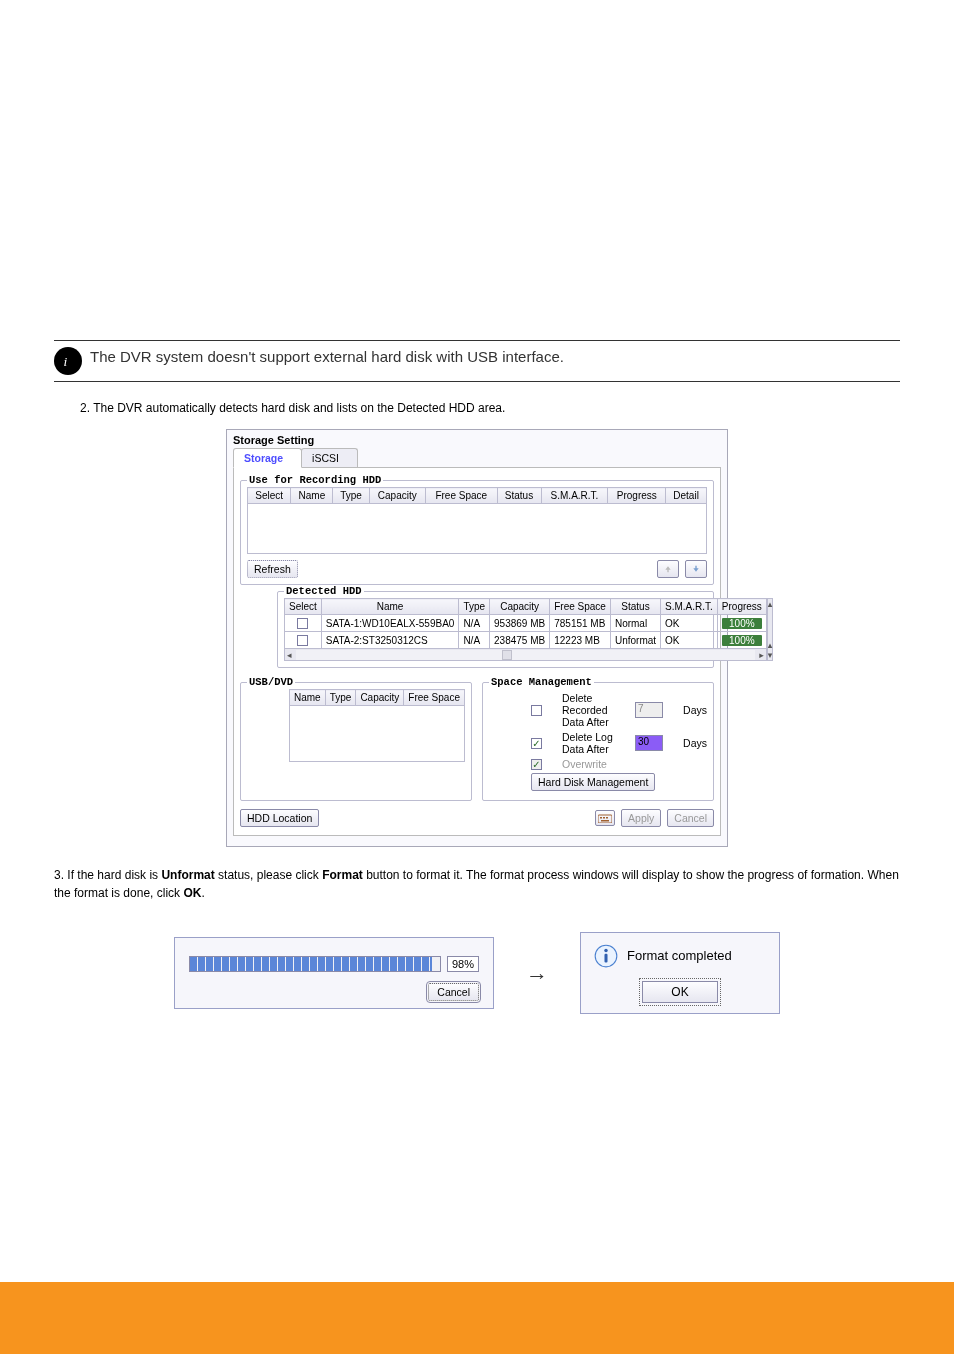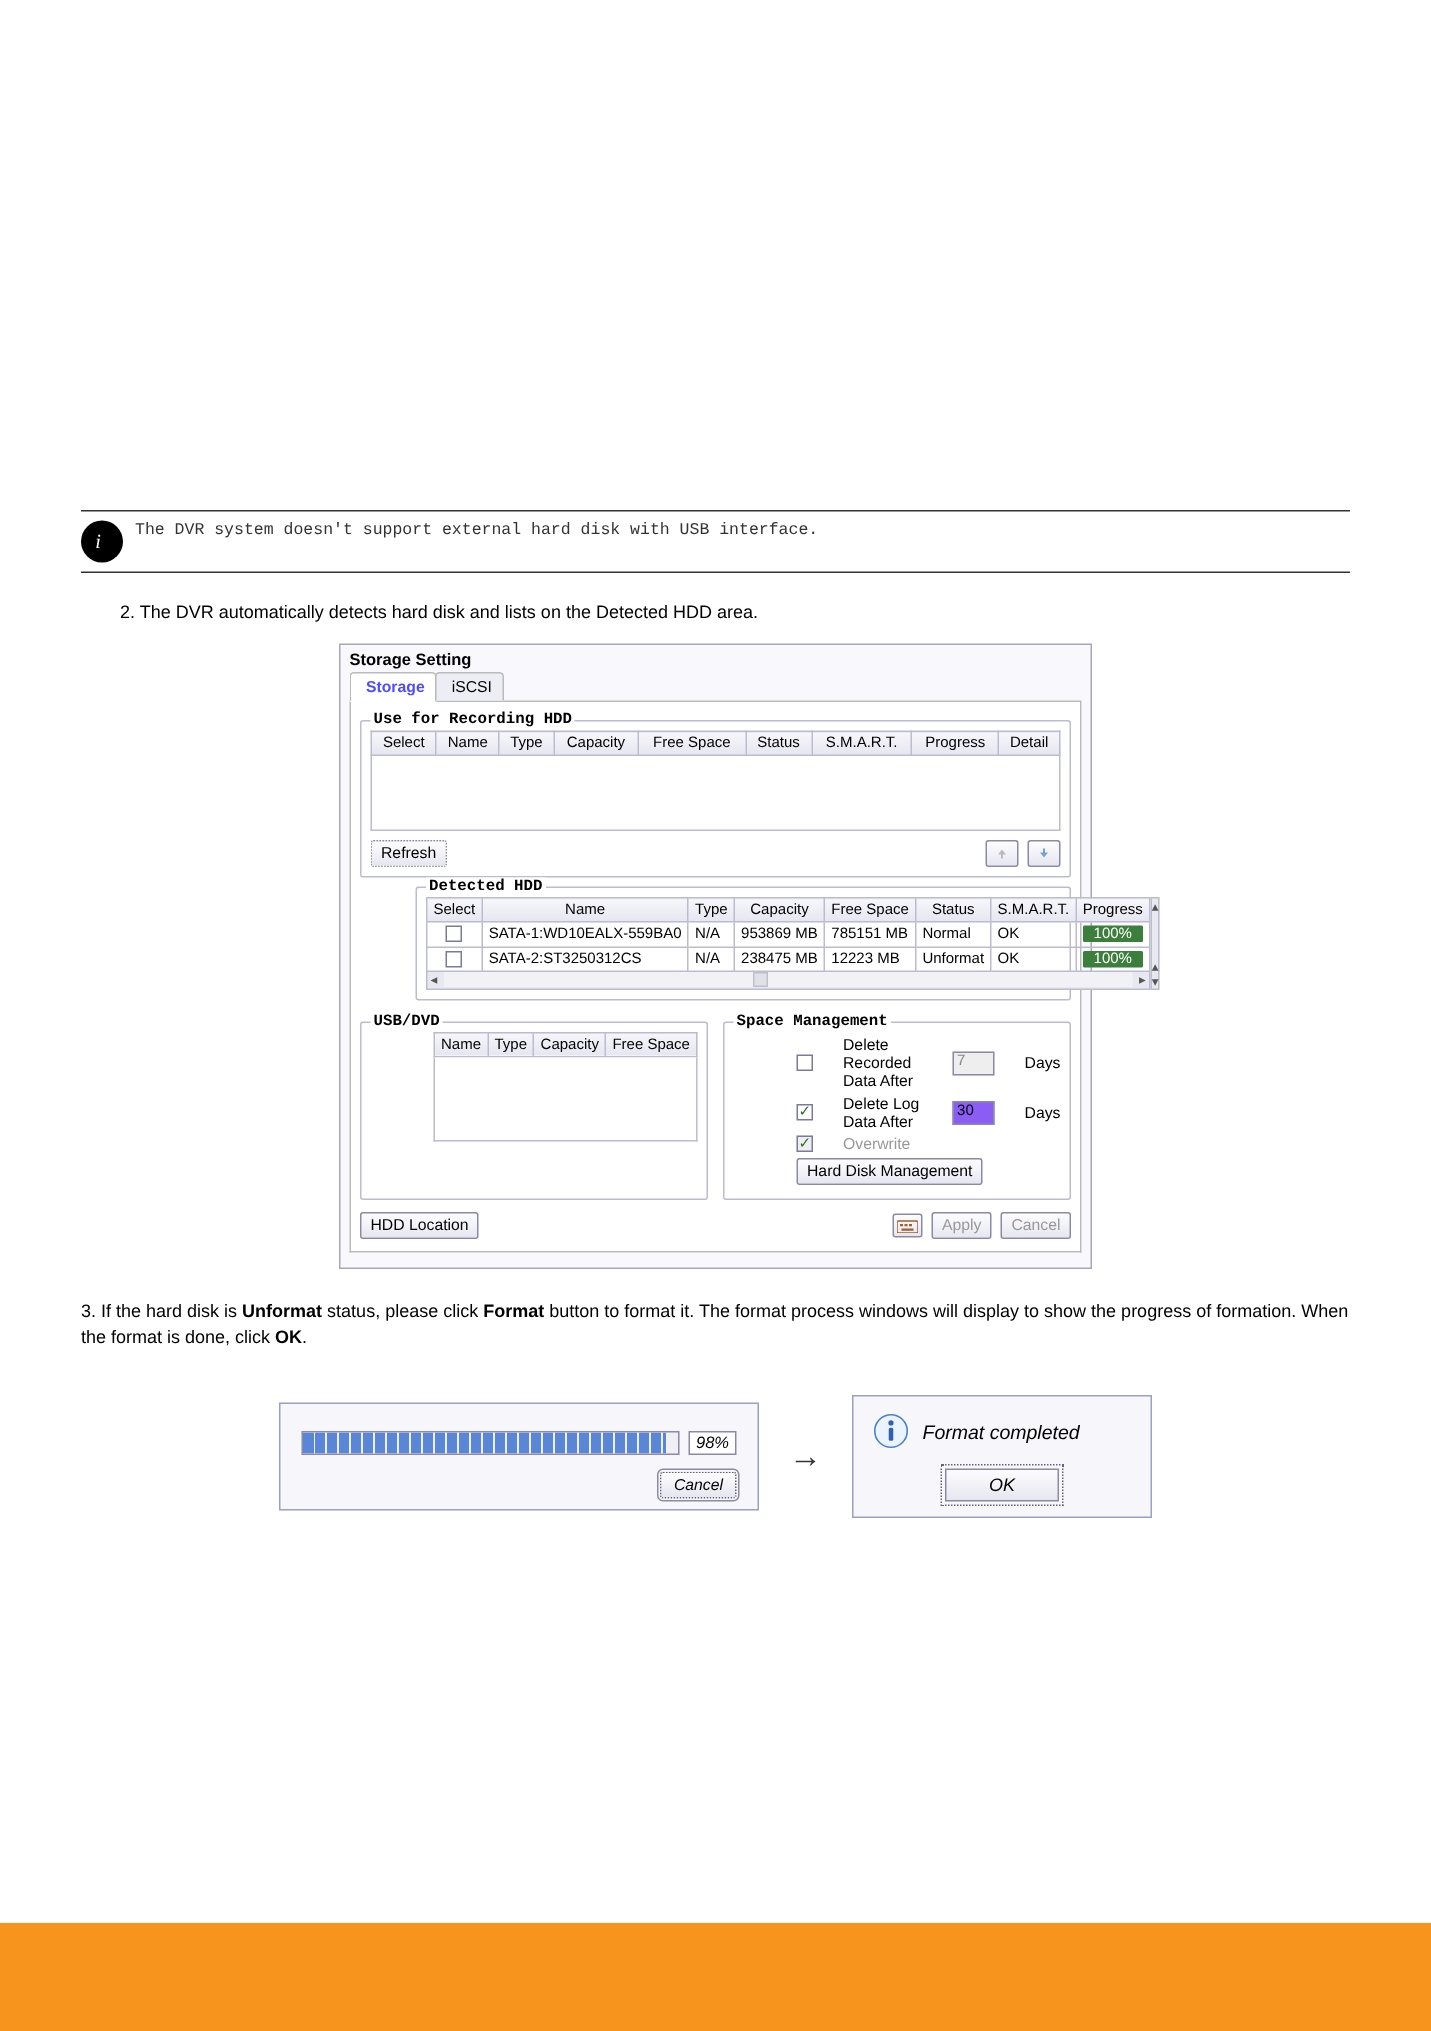--- a/index.html
+++ b/index.html
@@ -30,24 +30,23 @@
     height: 28px;
     background: #000;
     border-radius: 50%;
     display: flex;
     align-items: center;
     justify-content: center;
     flex-shrink: 0;
   }
   .info-icon-wrap svg { width: 18px; height: 18px; }
   .info-text {
-    font-size: 11px;
+    font-size: 15px;
     line-height: 1.35;
     color: #333;
-    font-family: Liberation Mono, monospace;
   }
   .step-text {
     font-size: 12px;
     line-height: 1.45;
     margin: 18px 0 8px 0;
   }
   .step-num { display: inline-block; width: 26px; }
   .screenshot-wrap {
     display: flex;
     justify-content: center;
@@ -66,21 +65,21 @@
     margin-bottom: 2px;
     background: #f9f9fd;
     position: relative;
   }
   .tabs {
     display: flex;
     border-bottom: 1px solid #bbb;
     margin-top: 2px;
   }
   .tab {
-    padding: 3px 7px 3px 10px;
+    padding: 3px 18px 3px 10px;
     border: 1px solid #bbb;
     border-bottom: none;
     background: #ededf5;
     font-size: 10.5px;
     margin-right: -1px;
     border-radius: 3px 3px 0 0;
     position: relative;
   }
   .tab.active {
     background: #fff;
@@ -235,23 +234,22 @@
     width: 20px; height: 16px; border: 1px solid #8a8aa8; border-radius: 2px;
     background: linear-gradient(#fdfdff,#e6e6f0);
     display: inline-flex; align-items: center; justify-content: center;
     font-size: 10px;
   }
   .disabled-btn { color: #999; }
   .dialogs-row {
     display: flex;
     align-items: center;
     justify-content: center;
-    gap: 20px;
+    gap: 32px;
     margin: 30px 0 20px 0;
-    font-style: italic;
   }
   .pb-dialog {
     width: 320px;
     border: 1px solid #9aa0c8;
     background: #f6f6fb;
     padding: 18px 14px 10px 14px;
     font-size: 11px;
   }
   .pb-track {
     height: 16px;

